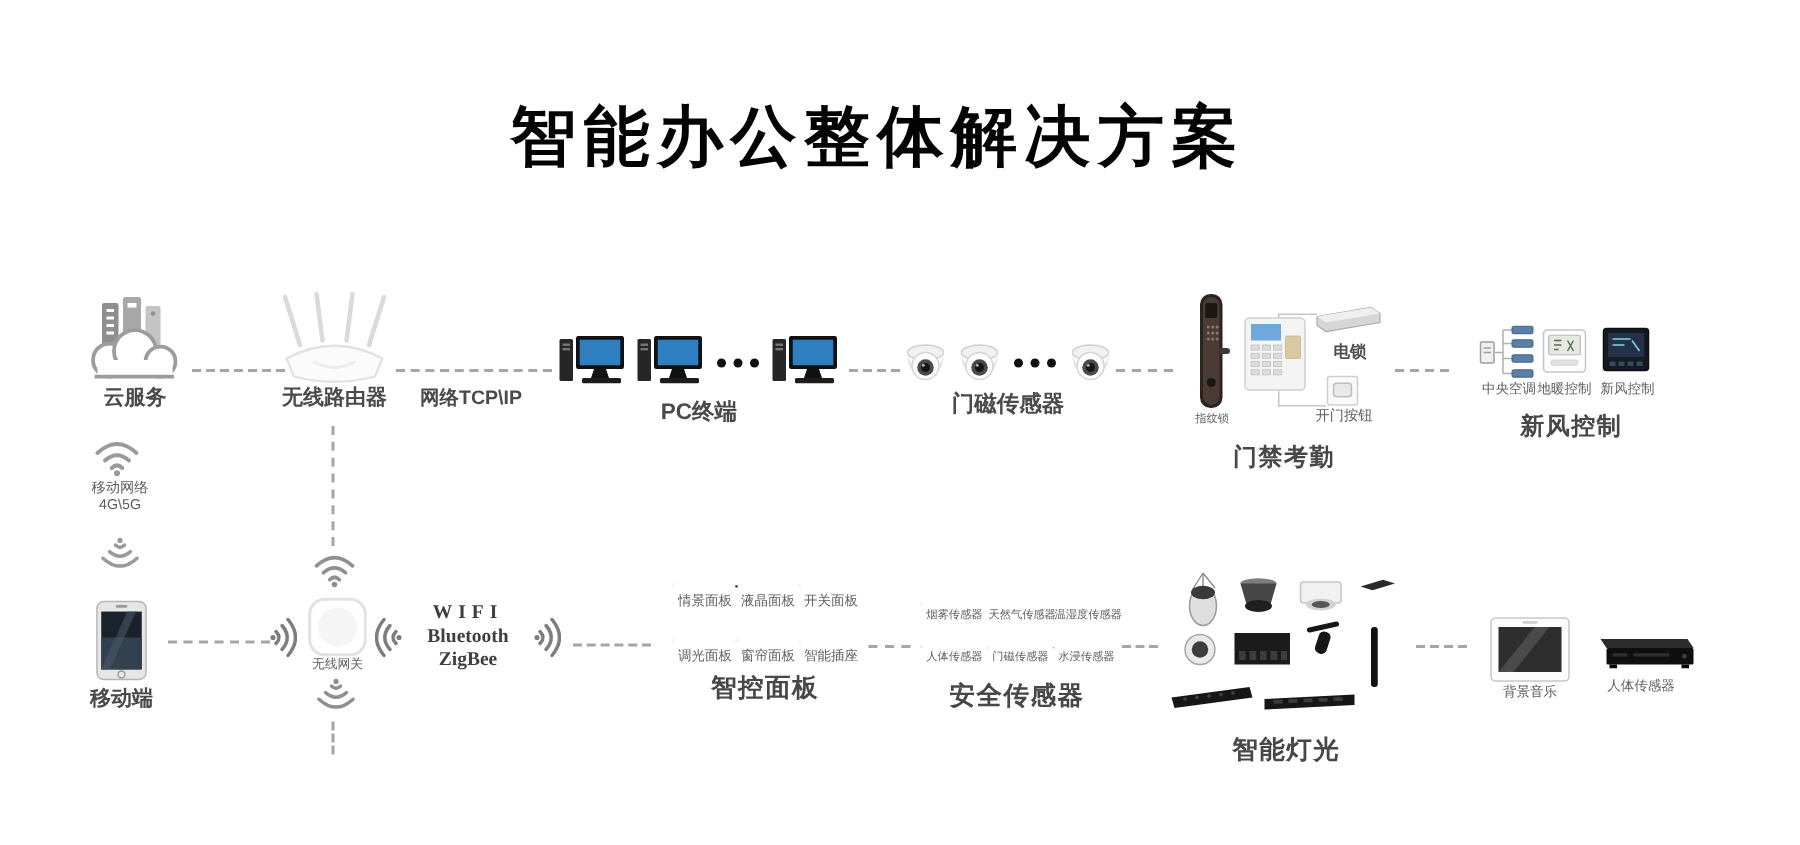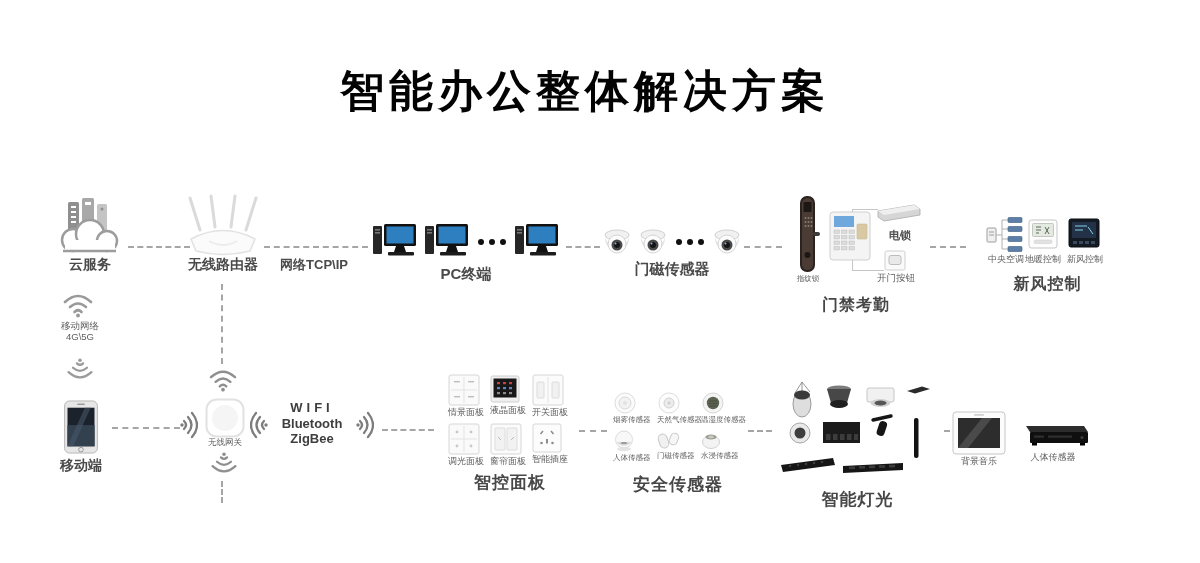--- a/index.html
+++ b/index.html
@@ -15,26 +15,26 @@
   .sub-label.xs{font-size:7.5px}
   .dash-h{position:absolute;height:0;border-top:2px dashed #a6a6a6}
   .dash-v{position:absolute;width:0;border-left:2px dashed #a6a6a6}
   .thin-line{position:absolute;background:#c6c6c6}
   .dots{display:flex;gap:5px;align-items:center;padding:0 2px}
   .dots i{width:6px;height:6px;border-radius:50%;background:#101010;display:block}
   .flex-col{display:flex;flex-direction:column;align-items:center}
   .flex-row{display:flex;align-items:center}
   .flip{transform:rotate(180deg)}
   .mirror{transform:scaleX(-1)}
-  .proto{font-family:Liberation Sans, sans-serif;font-weight:700;color:#3e3e3e;
+  .proto{font-family:Liberation Serif, serif;font-weight:700;color:#3e3e3e;
          font-size:13px;line-height:1.2;text-align:center}
   .proto .ls{letter-spacing:4px}
   .panel-grid{display:grid;grid-template-columns:repeat(3,40px);column-gap:2px;row-gap:5px}
   .sensor-grid{display:grid;grid-template-columns:repeat(3,42px);column-gap:2px;row-gap:6px}
-  .cell{display:flex;flex-direction:column;align-items:flex-start;gap:2px}
+  .cell{display:flex;flex-direction:row;align-items:flex-end;gap:2px}
 </style>
 </head>
 <body>
 
 <div class="canvas">
 
   <div class="title">智能办公整体解决方案</div>
 
   <div class="dash-h" style="left:128px;top:246px;width:62px"></div>
   <div class="dash-h" style="left:264px;top:246px;width:104px"></div>
@@ -514,21 +514,21 @@
           <rect x="74" y="90.5" width="6" height="2.6"></rect>
           <rect x="84" y="90" width="6" height="2.6"></rect>
           <rect x="94" y="89.6" width="6" height="2.6"></rect>
           <rect x="104" y="89.2" width="6" height="2.6"></rect>
           <rect x="114" y="88.8" width="6" height="2.6"></rect>
         </g>
     </svg>
     <div class="group-label" style="margin-top:8px">智能灯光</div>
   </div>
 
-  <div class="abs" style="left:944px;top:405px;width:155px;height:110px">
+  <div class="abs" style="left:985px;top:405px;width:155px;height:110px">
     <svg class="abs" style="left:8px;top:6px" width="54" height="44" viewBox="0 0 54 44">
       <rect x="1" y="1" width="52" height="42" rx="3" fill="#fcfcfc" stroke="#c7c7c7"></rect>
       <rect x="6" y="7" width="42" height="30" fill="#2d2d2d"></rect>
       <path d="M6 37 L30 7 H40 L16 37 Z" fill="#4a4a4a"></path>
       <rect x="22" y="3" width="10" height="1.8" rx="0.9" fill="#cfcfcf"></rect>
     </svg>
     <div class="abs sub-label" style="left:6px;top:52px;width:58px">背景音乐</div>
     <svg class="abs" style="left:74px;top:16px" width="72" height="28" viewBox="0 0 72 28">
       <path d="M8 5 L66 5 L70 11 L12 11 Z" fill="#2c2c2c"></path>
       <rect x="12" y="11" width="58" height="11" rx="1" fill="#0f0f0f"></rect>

